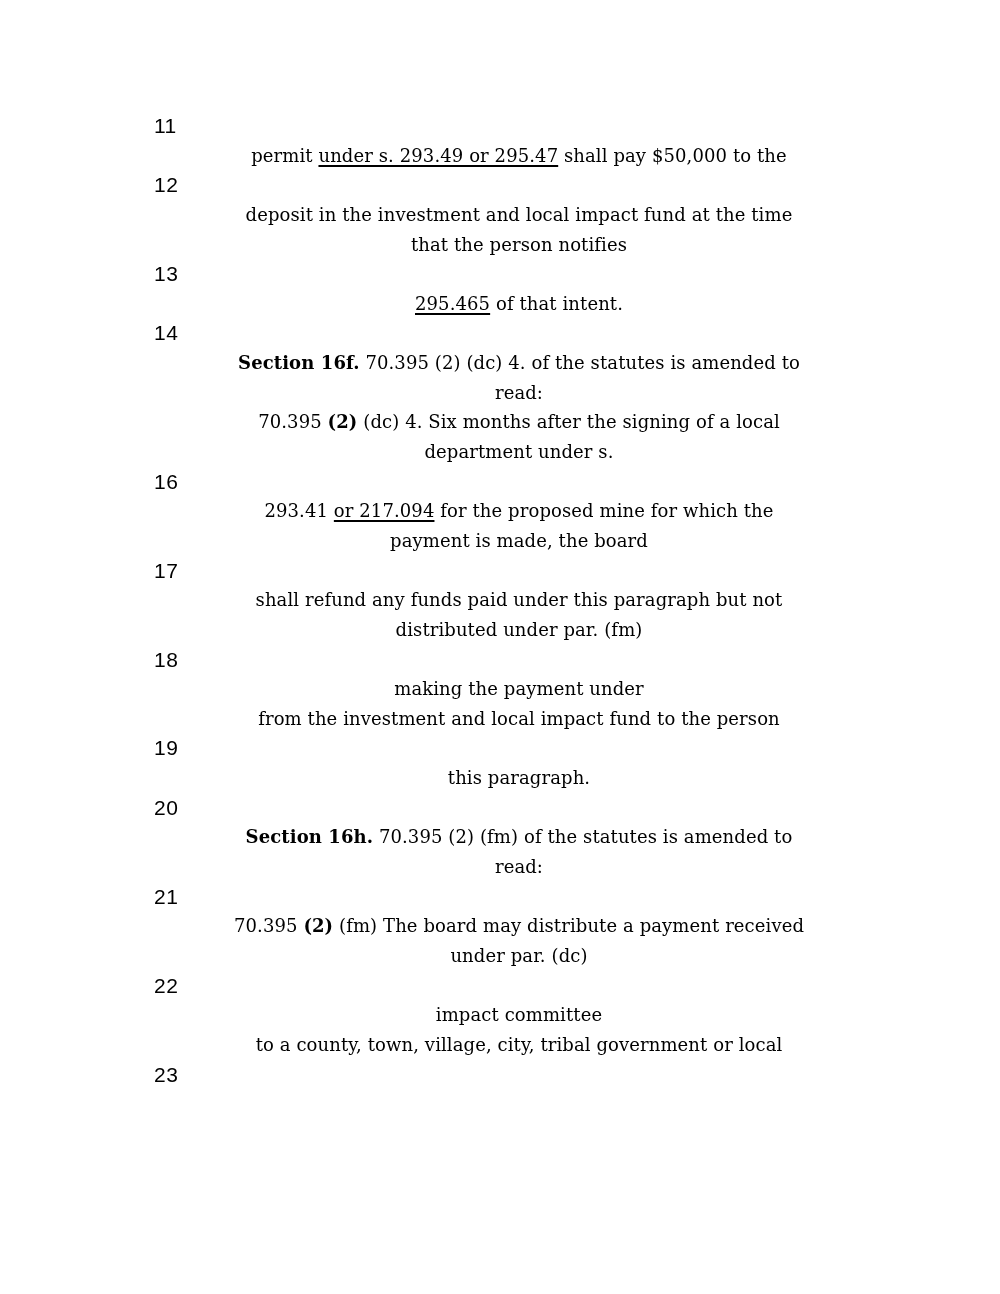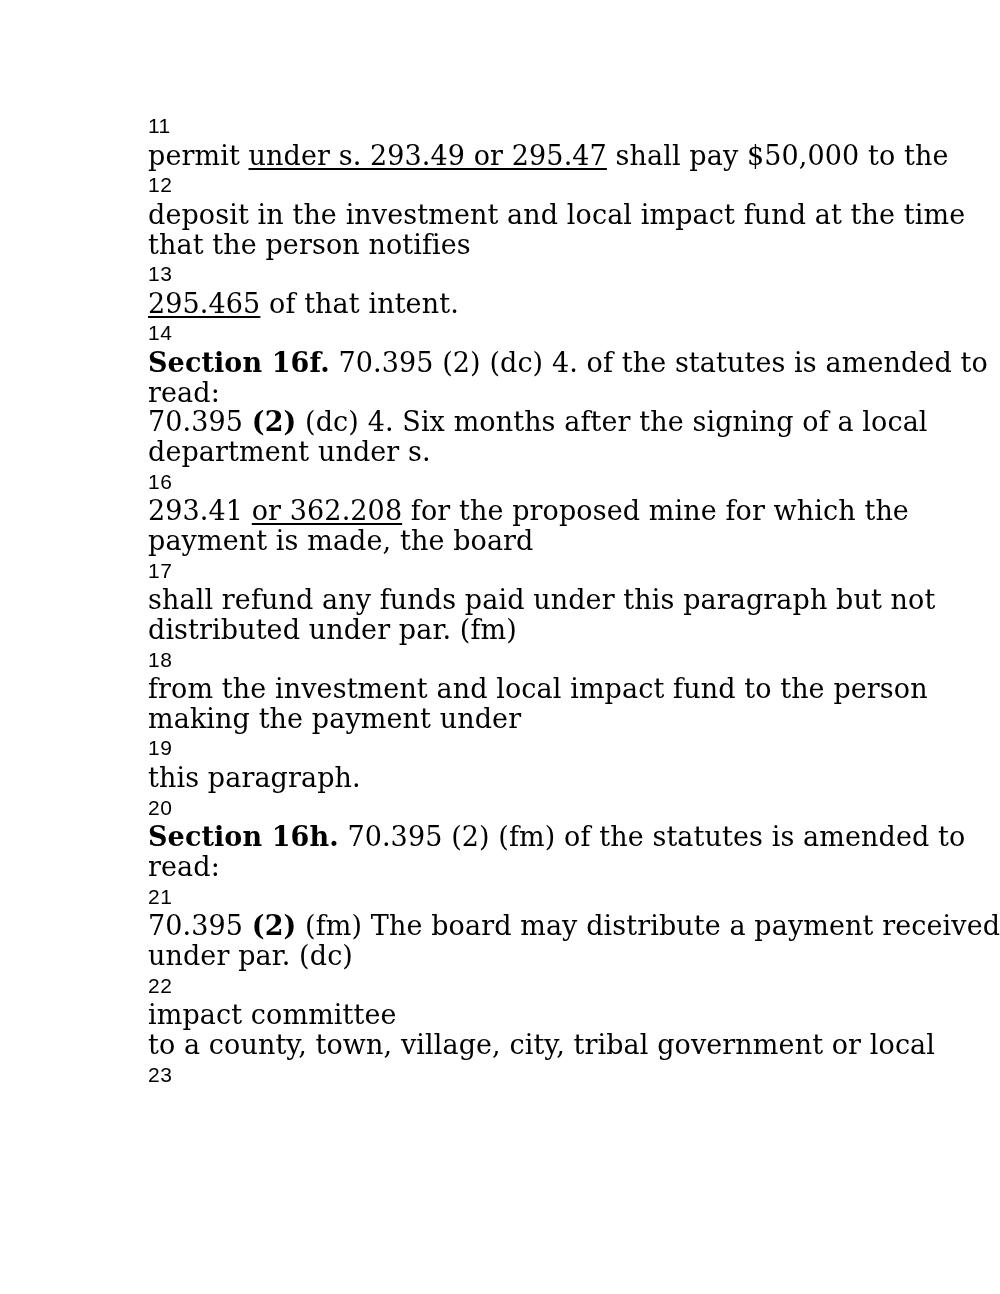--- a/index.html
+++ b/index.html
@@ -12,37 +12,38 @@
     width: 1000px;
     height: 1294px;
     background: #ffffff;
     overflow: hidden;
     font-family: "DejaVu Serif", "Liberation Serif", serif;
     color: #000000;
   }
   .text-block {
     position: absolute;
     top: 111px;
-    left: 148px;
+    left: 154px;
     width: 730px;
   }
   .line {
     height: 29.65px;
     line-height: 29.65px;
     white-space: nowrap;
   }
   .line.num {
     font-family: "Liberation Sans", "DejaVu Sans", sans-serif;
     font-size: 21px;
     letter-spacing: 0.5px;
   }
   .line.txt {
     font-family: "DejaVu Serif", "Liberation Serif", serif;
-    font-size: 27px;
+    font-size: 18px;
     letter-spacing: 0.1px;
+    text-align: center;
   }
   .seg.b {
     font-weight: bold;
   }
   .seg.u {
     text-decoration: underline;
     text-decoration-thickness: 2px;
     text-underline-offset: 3px;
   }
 </style>
@@ -57,28 +58,28 @@
       <div class="line txt"><span class="seg">deposit in the investment and local impact fund at the time</span></div>
       <div class="line txt"><span class="seg">that the person notifies</span></div>
       <div class="line num">13</div>
       <div class="line txt"><span class="seg u">295.465</span><span class="seg"> of that intent.</span></div>
       <div class="line num">14</div>
       <div class="line txt"><span class="seg b">Section 16f.</span><span class="seg"> 70.395 (2) (dc) 4. of the statutes is amended to</span></div>
       <div class="line txt"><span class="seg">read:</span></div>
       <div class="line txt"><span class="seg">70.395 </span><span class="seg b">(2)</span><span class="seg"> (dc) 4. Six months after the signing of a local</span></div>
       <div class="line txt"><span class="seg">department under s.</span></div>
       <div class="line num">16</div>
-      <div class="line txt"><span class="seg">293.41 </span><span class="seg u">or 362.208</span><span class="seg"> for the proposed mine for which the</span></div>
+      <div class="line txt"><span class="seg">293.41 </span><span class="seg u">or 217.094</span><span class="seg"> for the proposed mine for which the</span></div>
       <div class="line txt"><span class="seg">payment is made, the board</span></div>
       <div class="line num">17</div>
       <div class="line txt"><span class="seg">shall refund any funds paid under this paragraph but not</span></div>
       <div class="line txt"><span class="seg">distributed under par. (fm)</span></div>
       <div class="line num">18</div>
+      <div class="line txt"><span class="seg">making the payment under</span></div>
       <div class="line txt"><span class="seg">from the investment and local impact fund to the person</span></div>
-      <div class="line txt"><span class="seg">making the payment under</span></div>
       <div class="line num">19</div>
       <div class="line txt"><span class="seg">this paragraph.</span></div>
       <div class="line num">20</div>
       <div class="line txt"><span class="seg b">Section 16h.</span><span class="seg"> 70.395 (2) (fm) of the statutes is amended to</span></div>
       <div class="line txt"><span class="seg">read:</span></div>
       <div class="line num">21</div>
       <div class="line txt"><span class="seg">70.395 </span><span class="seg b">(2)</span><span class="seg"> (fm) The board may distribute a payment received</span></div>
       <div class="line txt"><span class="seg">under par. (dc)</span></div>
       <div class="line num">22</div>
       <div class="line txt"><span class="seg">impact committee</span></div>

